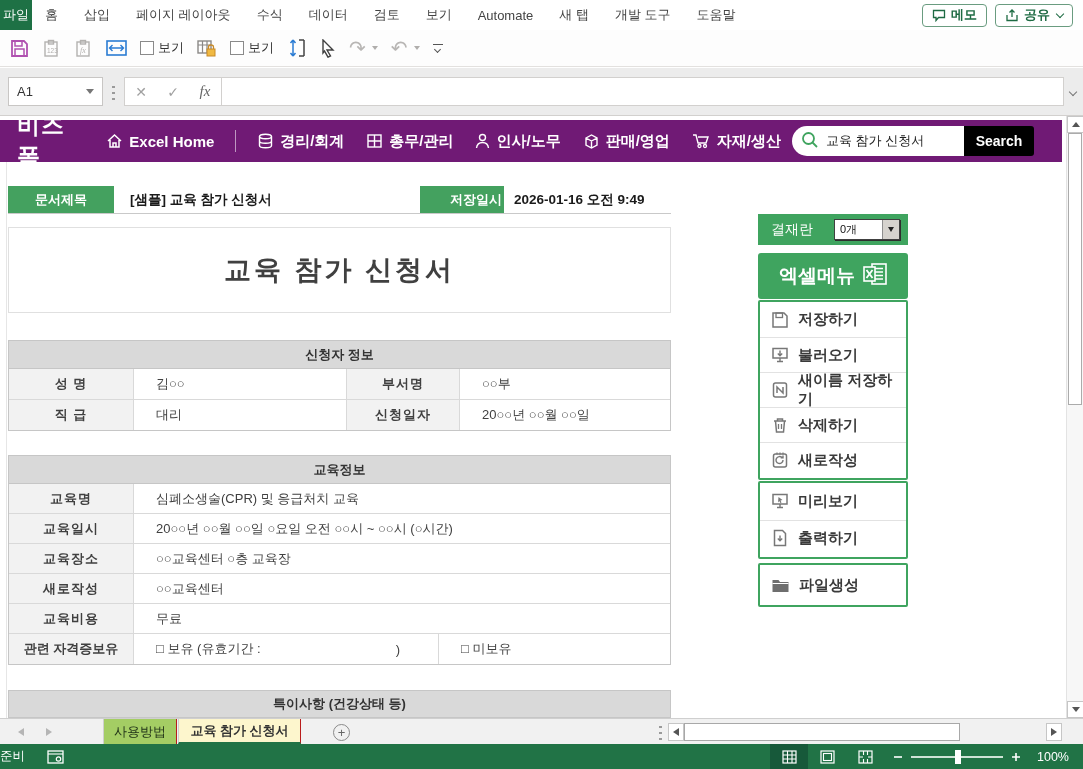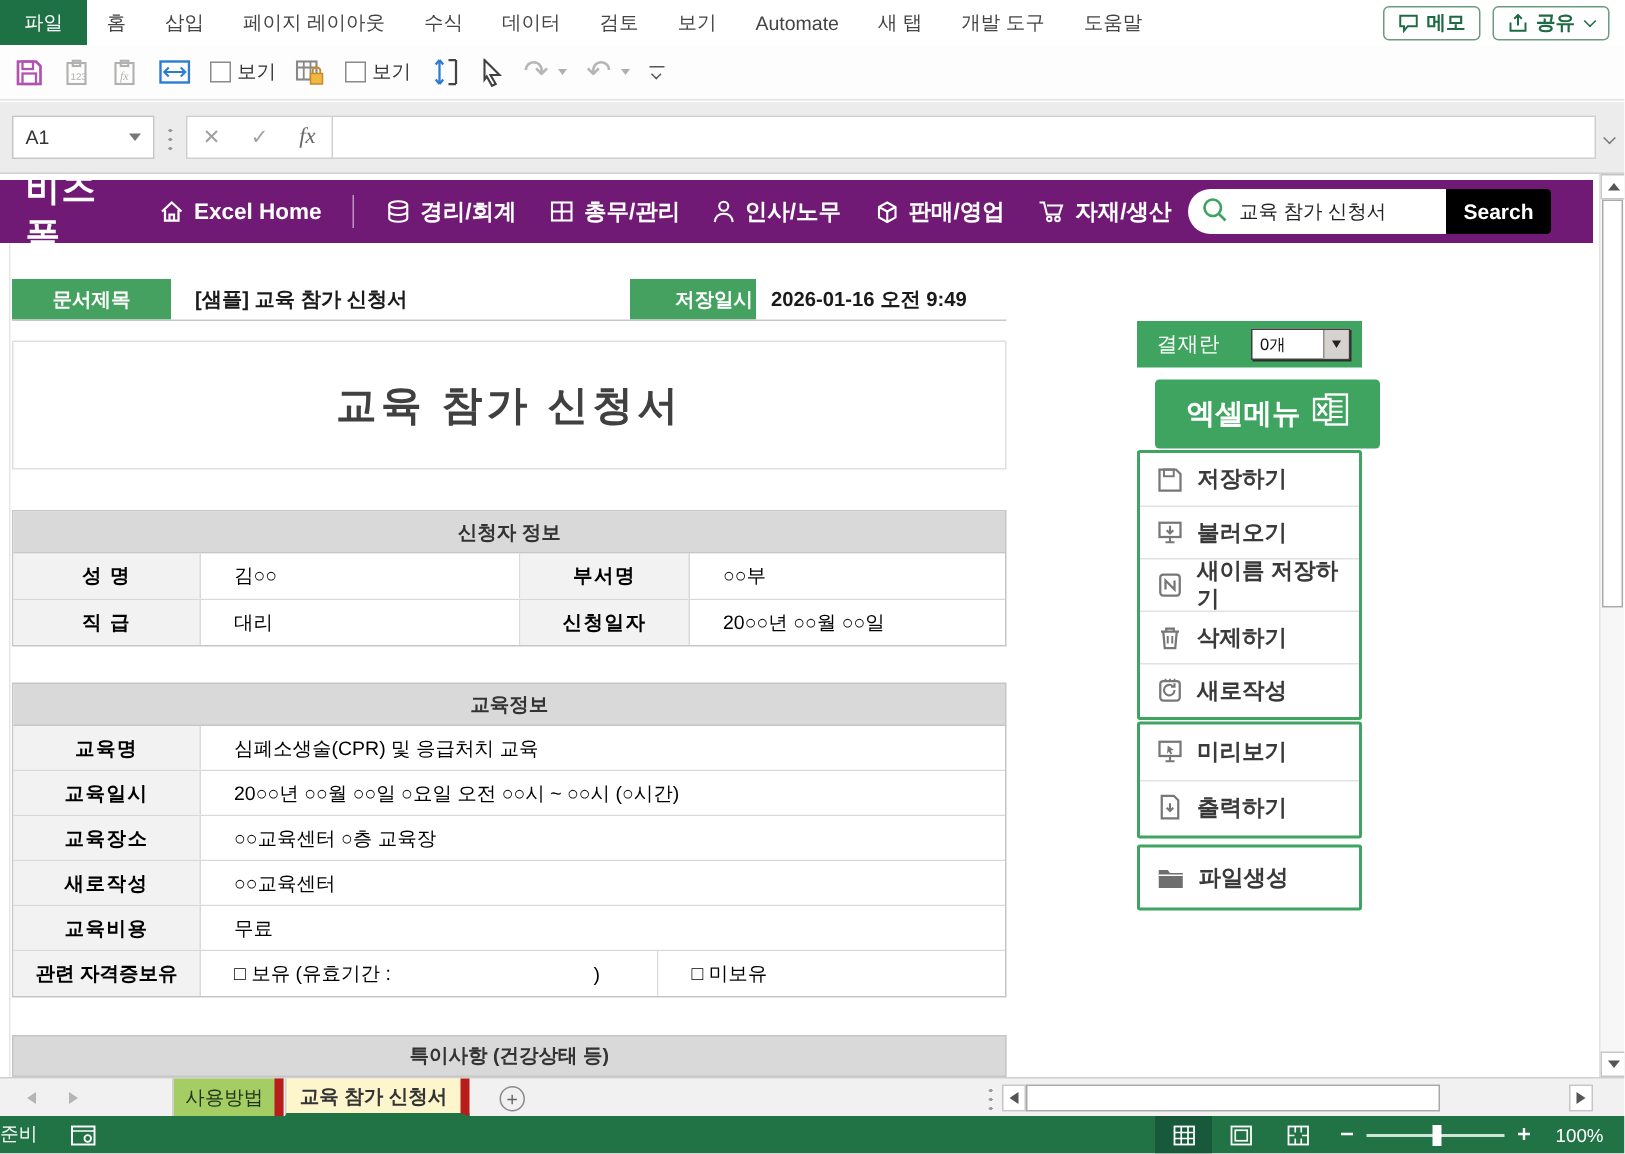--- a/index.html
+++ b/index.html
@@ -3,21 +3,21 @@
 <meta charset="utf-8">
 <style>
   * { box-sizing: border-box; margin: 0; padding: 0; }
   html,body { width:1083px; height:769px; overflow:hidden; }
   body { font-family:"Liberation Sans","DejaVu Sans",sans-serif; font-size:13px; color:#333; background:#fff; }
   #app { position:relative; width:1083px; height:769px; background:#fff; }
 
   
   .ribbon-tabs { position:absolute; top:0; left:0; right:0; height:30px; background:#fff; display:flex; align-items:stretch; }
   .rtab { padding:0 13px; display:flex; align-items:center; font-size:13px; color:#444; cursor:default; white-space:nowrap; }
-  .rtab.active { background:#1e7145; color:#fff; padding:0 16px; }
+  .rtab.active { background:#1e7145; color:#fff; padding:0 3px; }
   .ribbon-right { margin-left:auto; display:flex; gap:8px; align-items:center; padding-right:10px; }
   .pill-btn { display:flex; align-items:center; gap:5px; border:1px solid #6a9c80; border-radius:4px; background:#fff; height:23px; padding:0 9px; color:#1e6b43; font-size:13px; font-weight:bold; }
   .pill-btn svg { display:block; }
 
   
   .qat { position:absolute; top:30px; left:0; right:0; height:37px; background:#fdfdfd; border-bottom:1px solid #e3e1df; display:flex; align-items:center; gap:13px; padding-left:10px; }
   .qicon { display:flex; align-items:center; gap:4px; }
   .qicon svg { display:block; }
   .qat-label { font-size:13px; color:#333; }
   .chk { width:14px; height:14px; border:1px solid #8a8a8a; background:#fff; display:inline-block; }
@@ -69,49 +69,49 @@
 
   
   .title-box { position:absolute; left:8px; top:111px; width:663px; height:86px; border:1px solid #e0e0e0; display:flex; align-items:center; justify-content:center; }
   .form-title { font-size:27px; font-weight:bold; color:#404040; letter-spacing:3px; }
 
   
   .tbl { position:absolute; left:8px; width:663px; border:1px solid #c6c6c6; background:#fff; }
   .tbl-header { height:28px; background:#d9d9d9; font-weight:bold; font-size:13px; color:#333; display:flex; align-items:center; justify-content:center; border-bottom:1px solid #c6c6c6; }
   .trow { display:grid; border-bottom:1px solid #d9d9d9; }
   .trow:last-child { border-bottom:none; }
-  .cell { display:flex; align-items:center; border-right:1px solid #d9d9d9; padding-left:22px; font-size:13px; color:#000000; background:#fff; }
+  .cell { display:flex; align-items:center; border-right:1px solid #d9d9d9; padding-left:22px; font-size:13px; color:#404040; background:#fff; }
   .cell:last-child { border-right:none; }
   .cell.lab { background:#f2f2f2; font-weight:bold; justify-content:center; padding-left:0; letter-spacing:1px; }
   .cell.split { justify-content:space-between; padding-right:38px; }
   .notes-header { position:absolute; left:8px; top:574px; width:663px; height:28px; background:#d9d9d9; border:1px solid #c6c6c6; font-weight:bold; font-size:13px; color:#333; display:flex; align-items:center; justify-content:center; }
 
   
   .approval { position:absolute; left:758px; top:98px; width:150px; height:31px; background:#3fa45f; display:flex; align-items:center; padding:0 8px 0 13px; }
   .approval-label { color:#fff; font-weight:normal; font-size:14px; }
   .dropdown { margin-left:auto; width:66px; height:21px; background:#fff; border:1px solid #404040; box-shadow:1px 1px 0 #2e2e2e; display:flex; align-items:center; }
   .dropdown .dval { flex:1; font-size:11px; padding-left:5px; color:#111; }
   .dropdown .dbtn { width:17px; height:100%; background:#d6d3ce; border-left:1px solid #8f8f8f; display:flex; align-items:center; justify-content:center; }
   .dbtn .tri-down { border-top-color:#222; border-left-width:3.5px; border-right-width:3.5px; }
 
-  .xlmenu-head { position:absolute; left:758px; top:137px; width:150px; height:46px; background:#3fa45f; border-radius:3px; display:flex; align-items:center; justify-content:center; gap:8px; color:#fff; font-weight:bold; font-size:19px;margin-left:12px; }
+  .xlmenu-head { position:absolute; left:758px; top:137px; width:150px; height:46px; background:#3fa45f; border-radius:3px; display:flex; align-items:center; justify-content:center; gap:8px; color:#fff; font-weight:bold; font-size:19px; }
   .menu-box { position:absolute; left:758px; width:150px; background:#fff; border:2px solid #3fa45f; border-radius:2px; }
   .menu-item { display:flex; align-items:center; gap:9px; padding-left:11px; font-size:15px; font-weight:bold; color:#3a3a3a; }
   .menu-item + .menu-item { border-top:1px solid #e2e2e2; }
   .menu-item svg { display:block; flex:none; }
   .g1 .menu-item { height:35px; }
   .g2 .menu-item { height:36.5px; }
   .g3 .menu-item { height:40px; }
 
   
   .tabbar { position:absolute; top:718px; left:0; right:0; height:26px; background:#f1f1f1; border-top:1px solid #cfcfcf; }
   .tb-arrows { position:absolute; left:18px; top:0; height:26px; display:flex; align-items:center; gap:22px; }
   .tri-left { width:0; height:0; border-top:4.5px solid transparent; border-bottom:4.5px solid transparent; border-right:6px solid #b5b5b5; }
   .tri-right { width:0; height:0; border-top:4.5px solid transparent; border-bottom:4.5px solid transparent; border-left:6px solid #b5b5b5; }
-  .sheet-tab { position:absolute; top:0; height:25px; display:flex; align-items:center; justify-content:center; font-size:13px; border-left:1px solid #cfcfcf; border-right:6px solid #b91c1c;margin-left:12px; }
+  .sheet-tab { position:absolute; top:0; height:25px; display:flex; align-items:center; justify-content:center; font-size:13px; border-left:1px solid #cfcfcf; border-right:1px solid #b91c1c; }
   .sheet-tab.usage { left:103px; width:74px; background:#a4cd64; color:#213318; }
   .sheet-tab.active { left:178px; width:123px; background:#fdf6cd; color:#333; border-bottom:2px solid #217346; font-weight:bold; }
   .new-sheet { position:absolute; left:333px; top:5px; width:17px; height:17px; border:1px solid #8a8a8a; border-radius:50%; display:flex; align-items:center; justify-content:center; color:#666; }
   .tb-dots { position:absolute; left:650px; top:5px; }
   .hscroll { position:absolute; left:668px; top:4px; width:394px; height:18px; background:#f1f1f1; display:flex; align-items:center; }
   .hs-btn { width:16px; height:18px; background:#fff; border:1px solid #c6c6c6; display:flex; align-items:center; justify-content:center; }
   .hs-thumb { width:276px; height:18px; background:#fff; border:1px solid #a8a8a8; }
   .hs-track { flex:1; }
 
   

